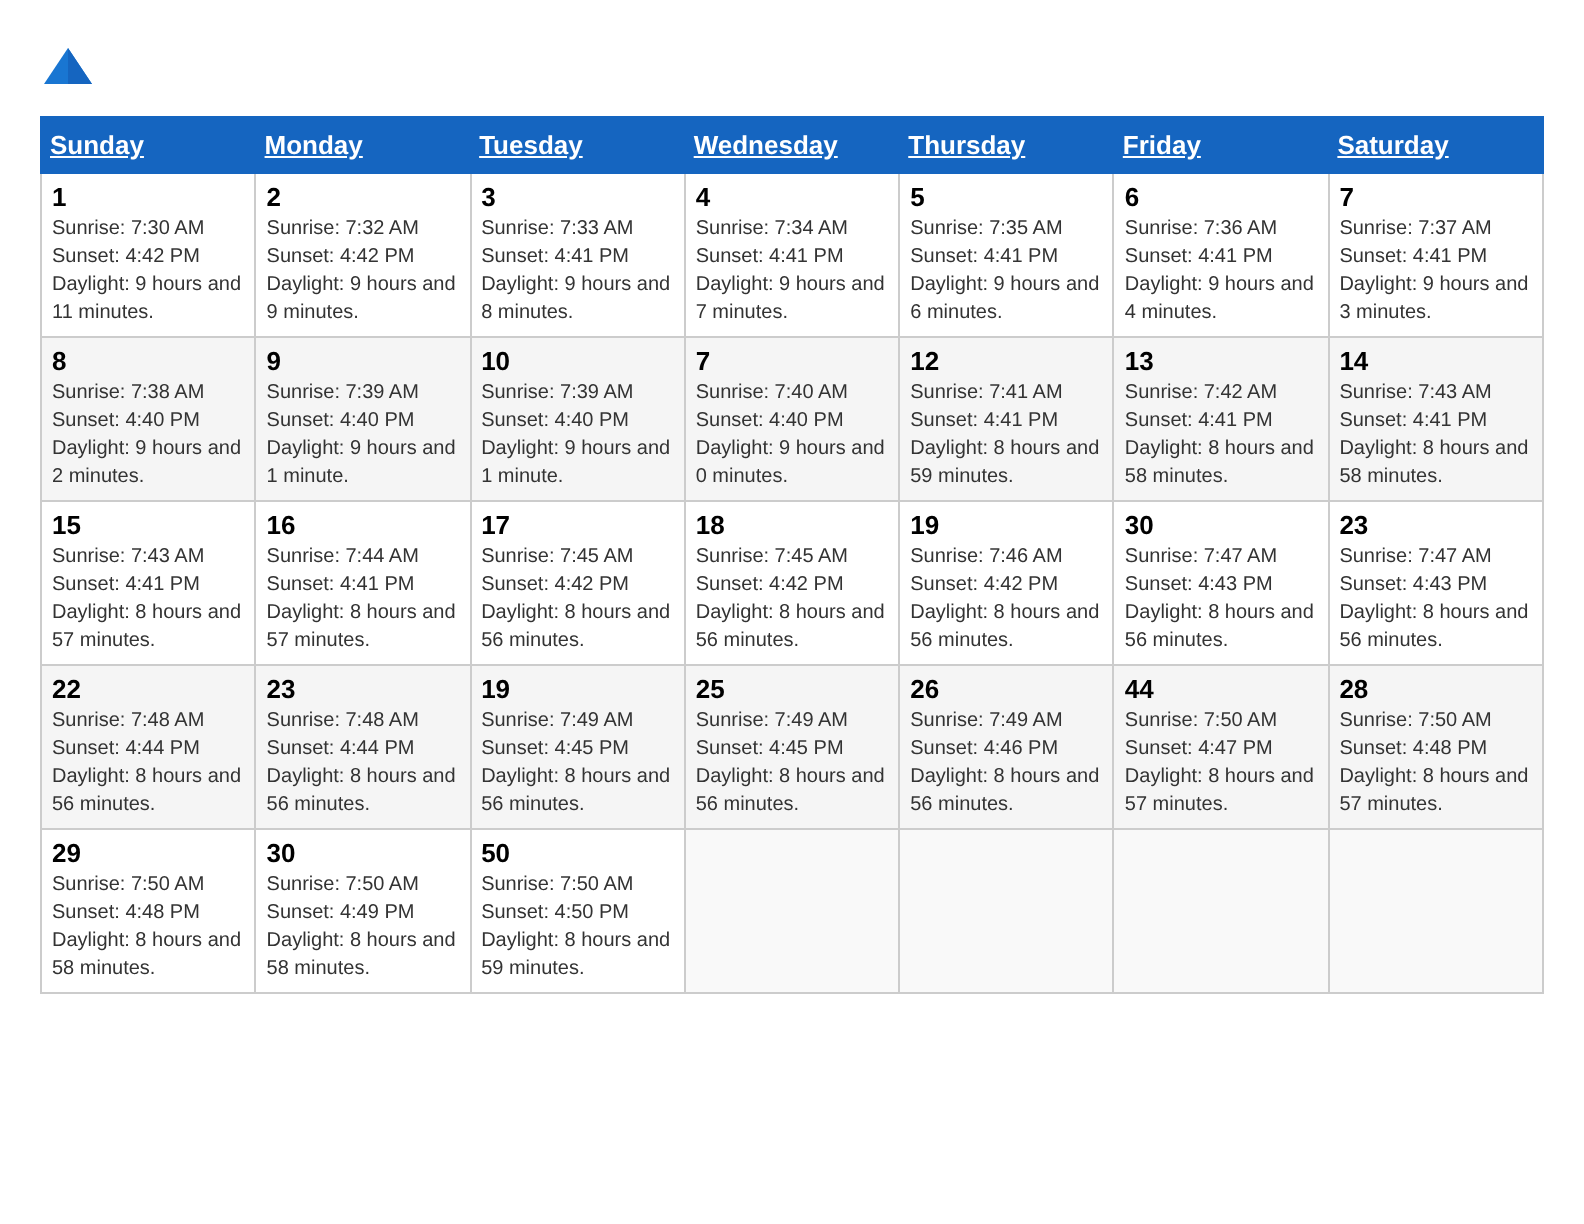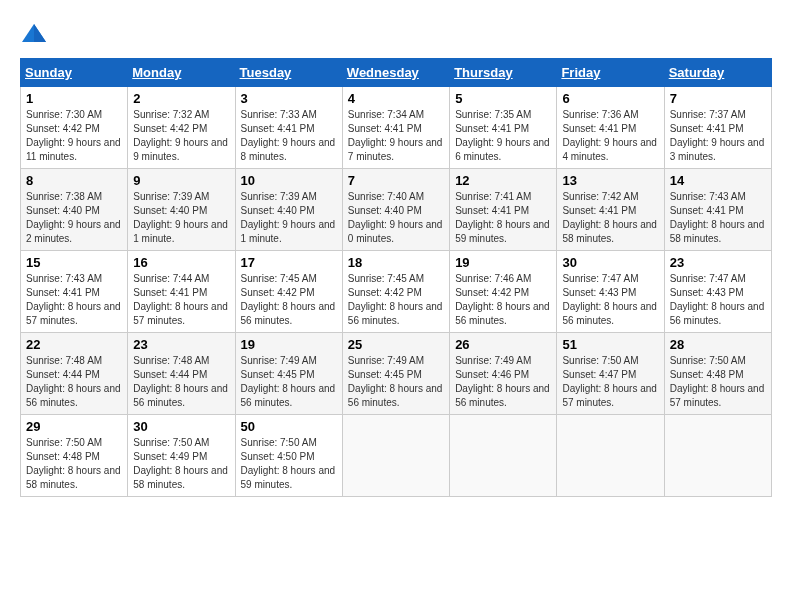--- a/index.html
+++ b/index.html
@@ -233,21 +233,21 @@
         </td>
         <td>
           <span class="day-num">25</span>
           <span class="day-info">Sunrise: 7:49 AM<br>Sunset: 4:45 PM<br>Daylight: 8 hours and 56 minutes.</span>
         </td>
         <td>
           <span class="day-num">26</span>
           <span class="day-info">Sunrise: 7:49 AM<br>Sunset: 4:46 PM<br>Daylight: 8 hours and 56 minutes.</span>
         </td>
         <td>
-          <span class="day-num">51</span>
+          <span class="day-num">44</span>
           <span class="day-info">Sunrise: 7:50 AM<br>Sunset: 4:47 PM<br>Daylight: 8 hours and 57 minutes.</span>
         </td>
         <td>
           <span class="day-num">28</span>
           <span class="day-info">Sunrise: 7:50 AM<br>Sunset: 4:48 PM<br>Daylight: 8 hours and 57 minutes.</span>
         </td>
       </tr>
       <tr>
         <td>
           <span class="day-num">29</span>

